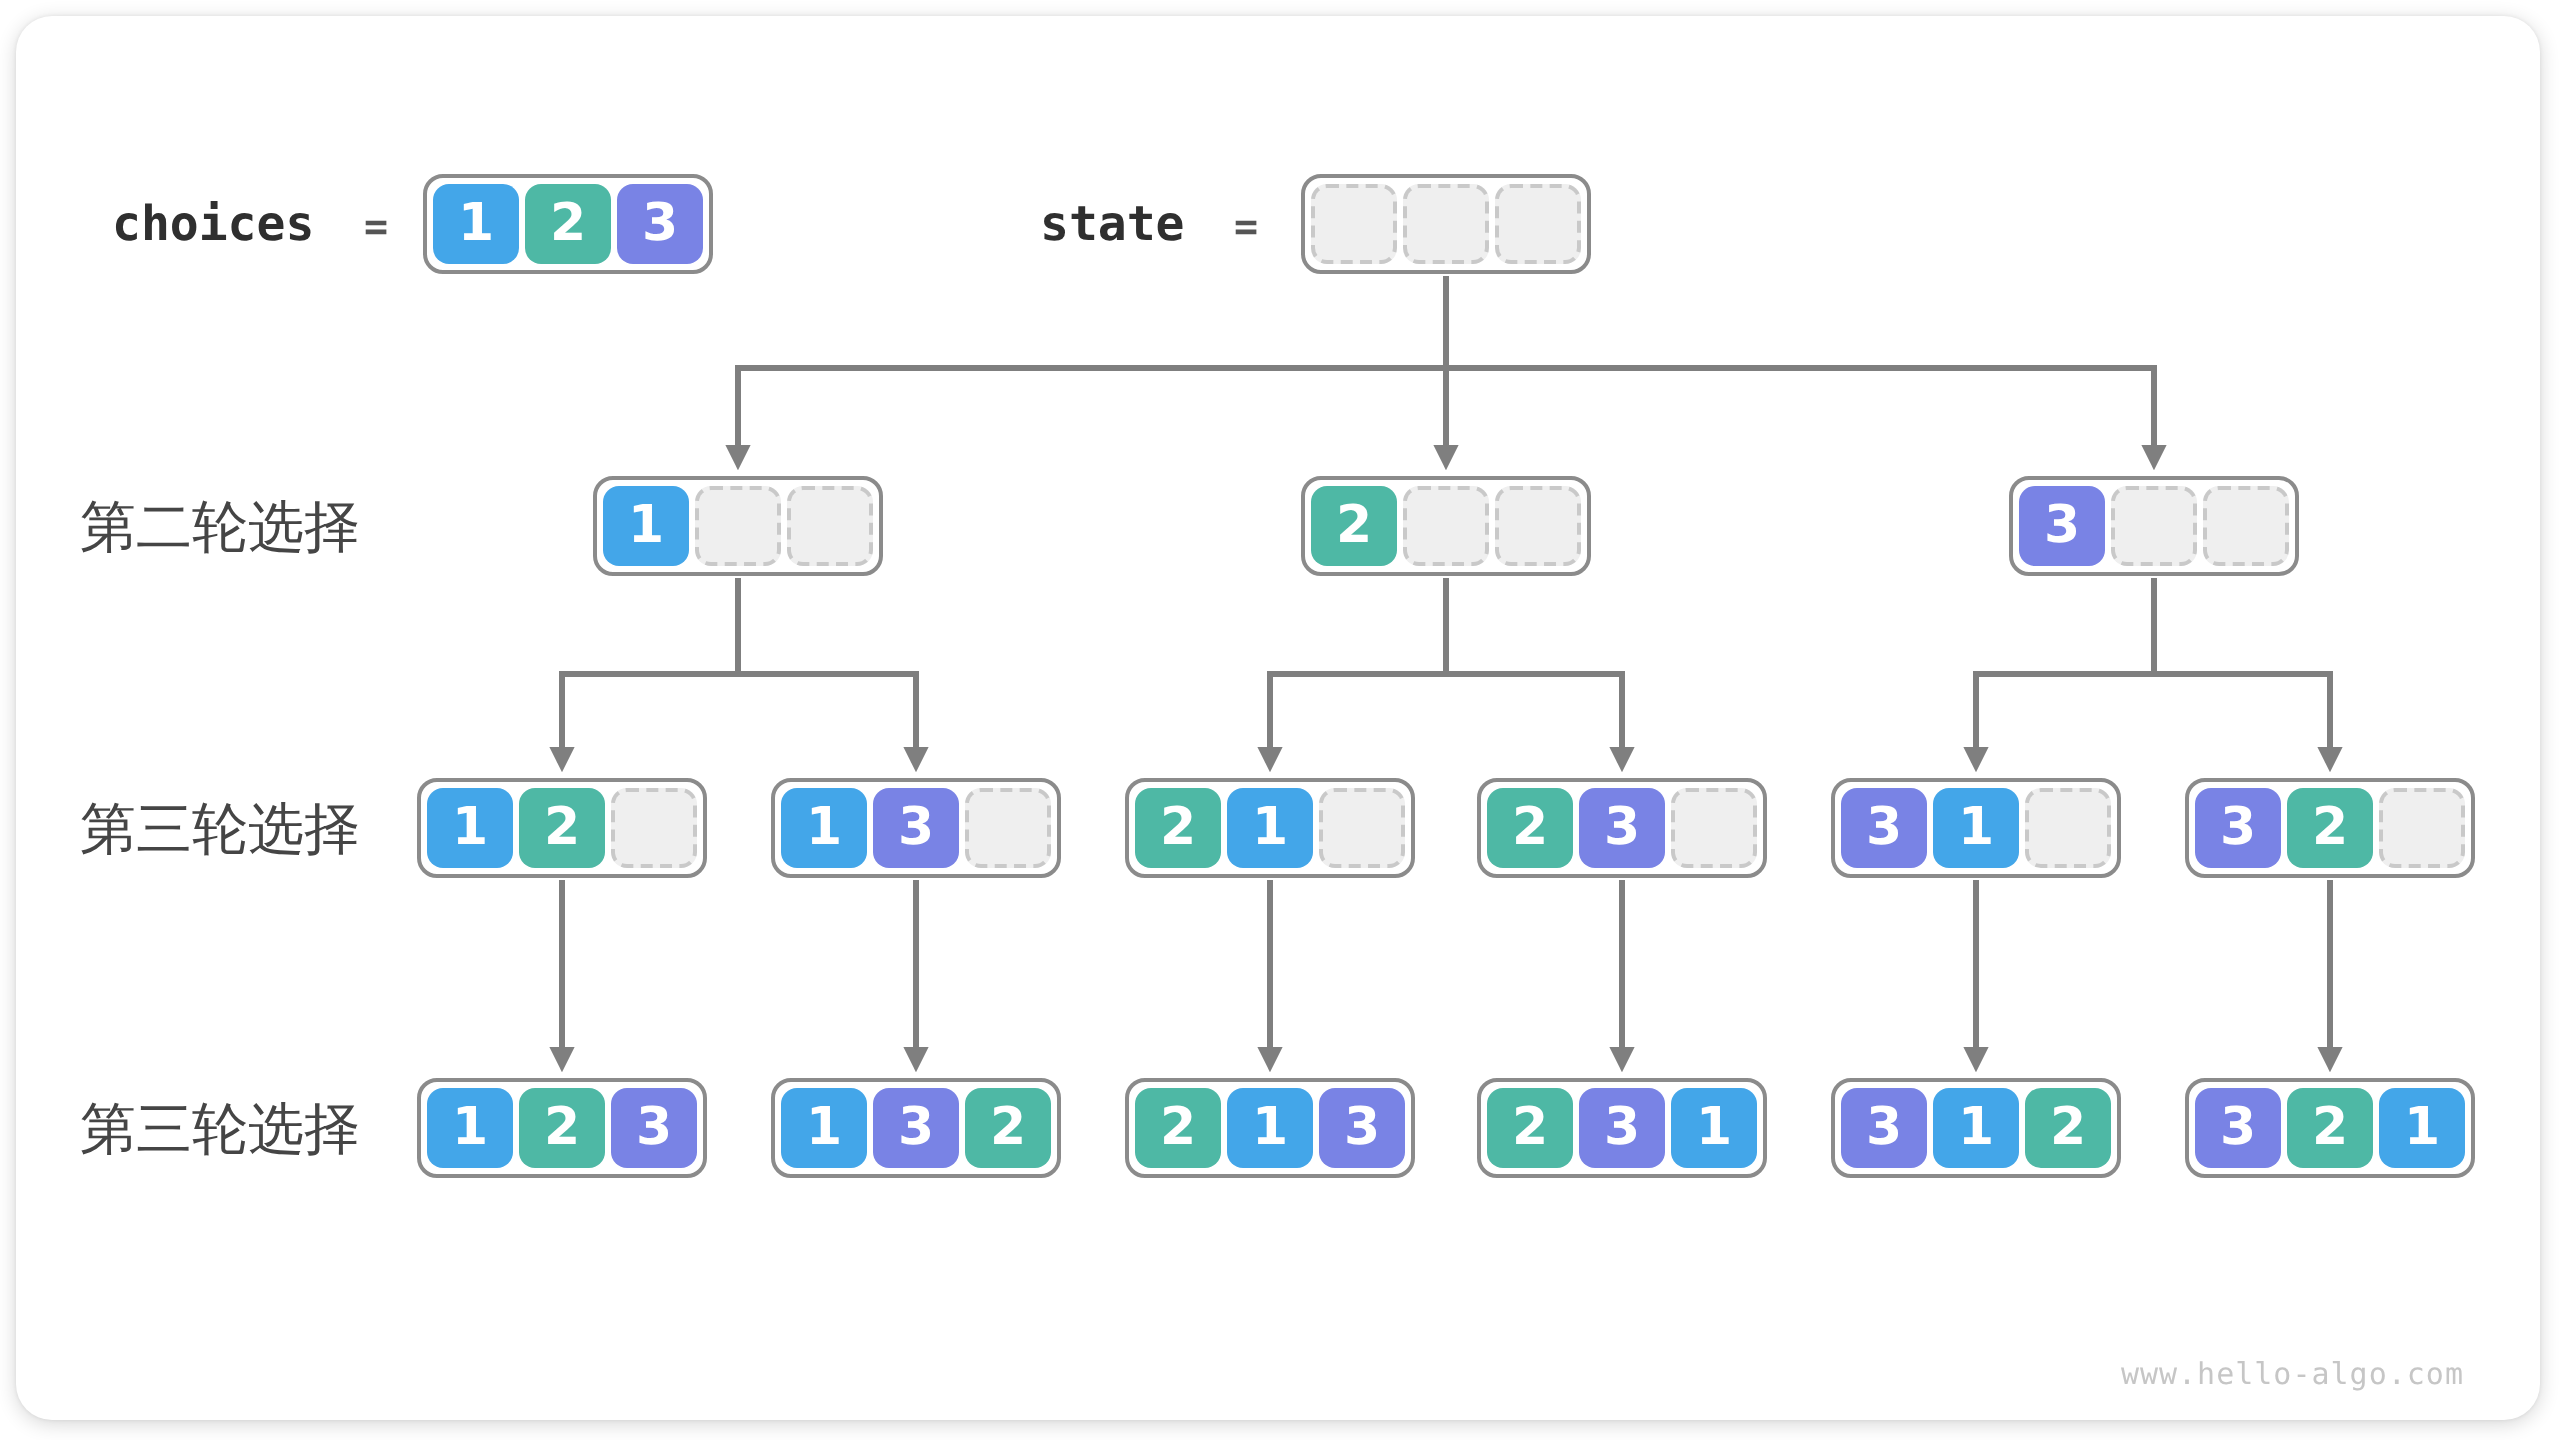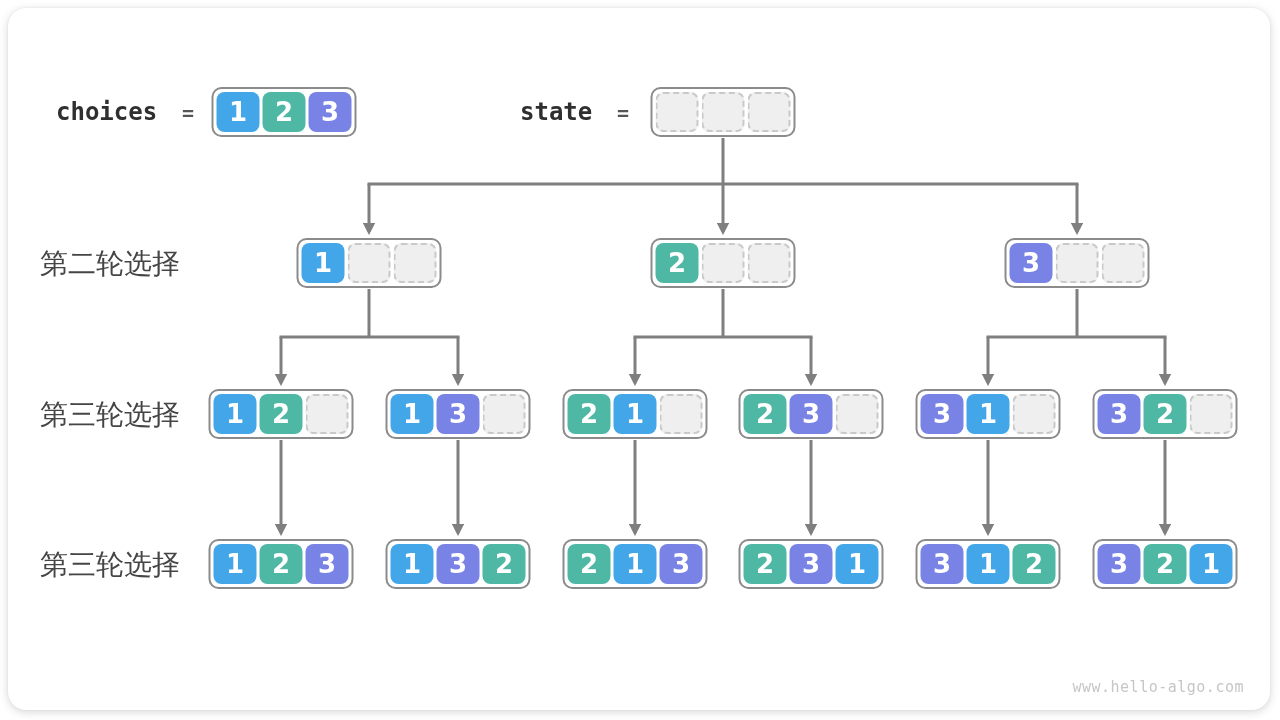--- a/index.html
+++ b/index.html
@@ -81,21 +81,21 @@
     font-weight: bold;
     font-size: 26px;
     color: #ffffff;
   }
   .cell.empty {
     background: var(--empty-fill, #efefef);
     border: 2px dashed var(--empty-border, #c9c9c9);
   }
   .watermark {
     position: absolute;
-    right: 36px;
+    right: 48px;
     bottom: 24px;
     font-family: "DejaVu Sans Mono", "Liberation Mono", monospace;
     font-size: 15px;
     color: #c6c6c6;
     letter-spacing: 0.5px;
   }
 </style>
 </head>
 <body>
 

